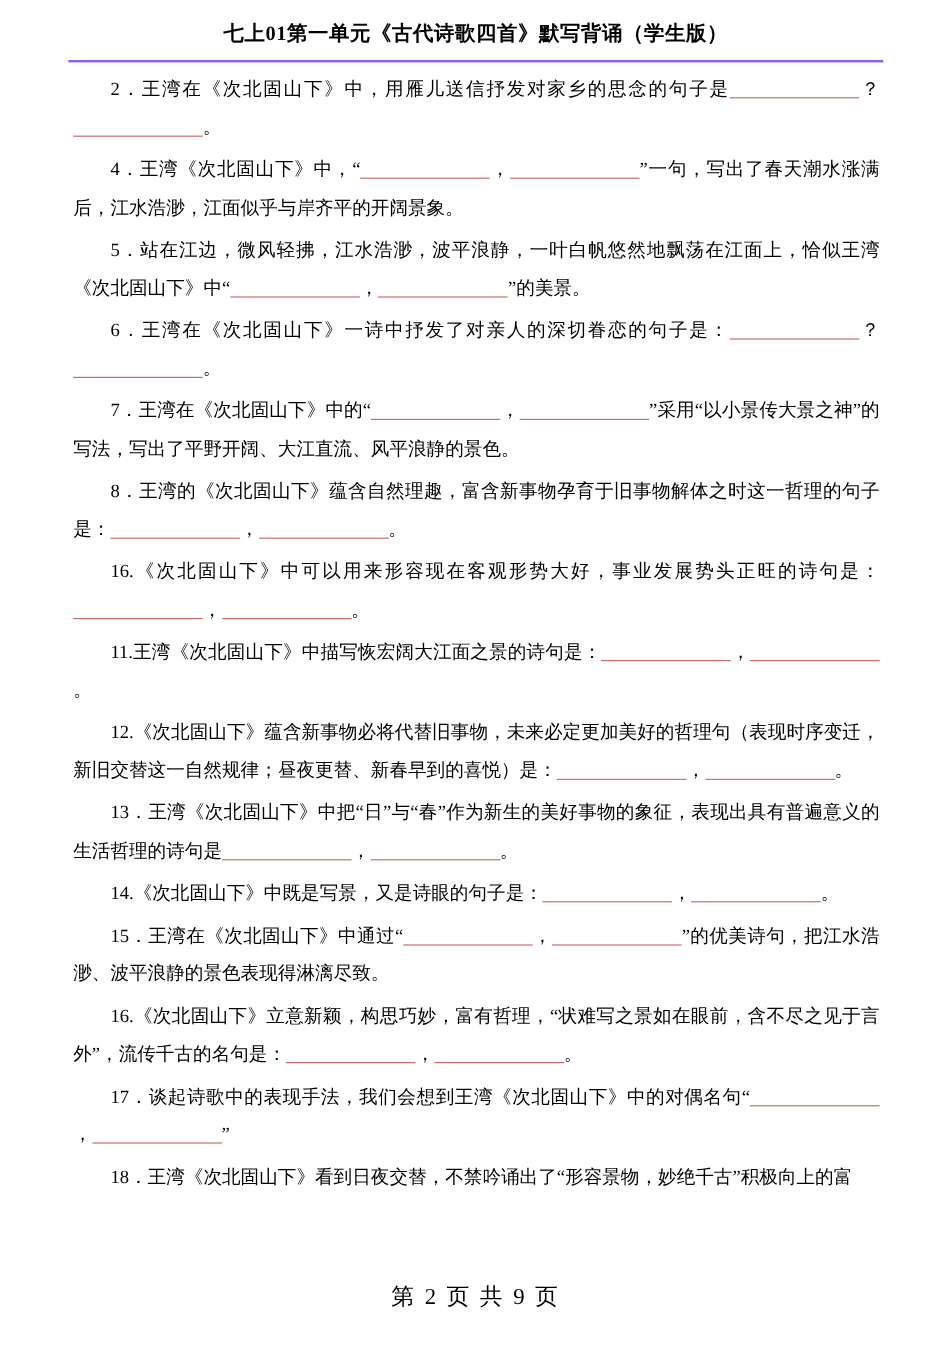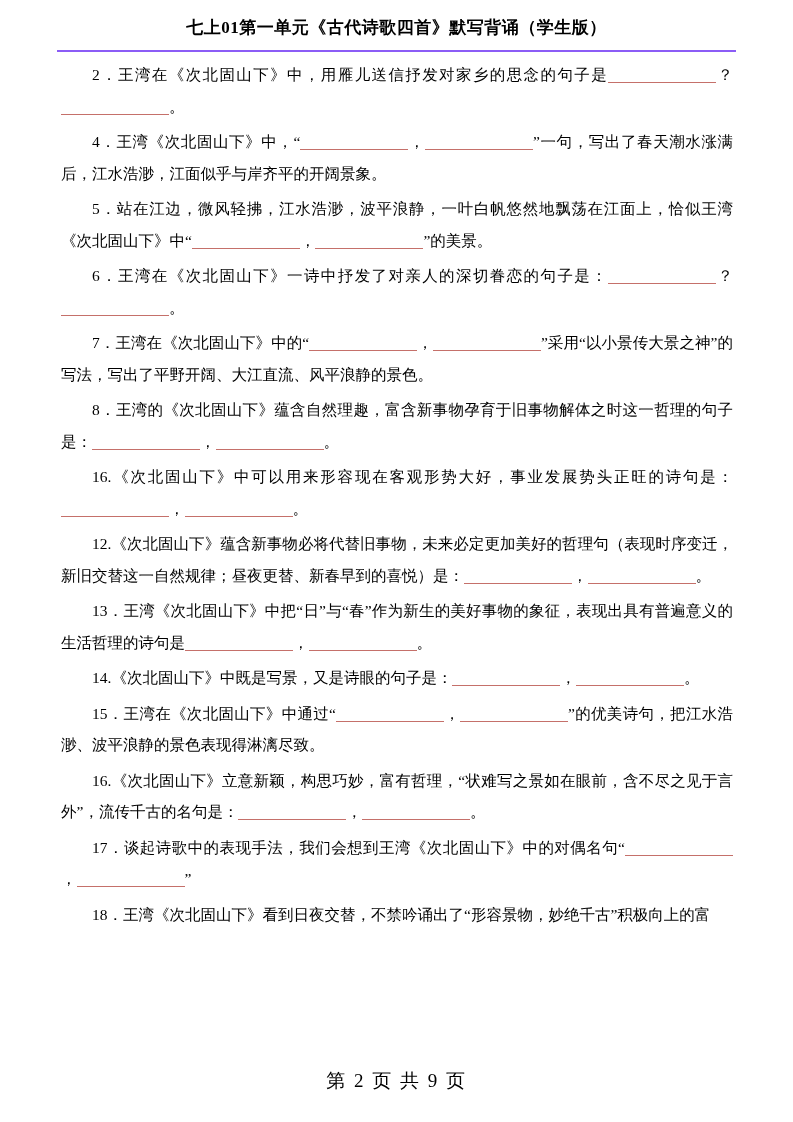--- a/index.html
+++ b/index.html
@@ -67,20 +67,21 @@
   </header>
 
   <main class="doc-body">
       <p class="question"><span class="qnum">2．</span><span>王湾在《次北固山下》中，用雁儿送信抒发对家乡的思念的句子是</span><span class="blank"></span><span>？</span><span class="blank"></span><span>。</span></p>
       <p class="question"><span class="qnum">4．</span><span>王湾《次北固山下》中，“</span><span class="blank"></span><span>，</span><span class="blank"></span><span>”一句，写出了春天潮水涨满后，江水浩渺，江面似乎与岸齐平的开阔景象。</span></p>
       <p class="question"><span class="qnum">5．</span><span>站在江边，微风轻拂，江水浩渺，波平浪静，一叶白帆悠然地飘荡在江面上，恰似王湾《次北固山下》中“</span><span class="blank"></span><span>，</span><span class="blank"></span><span>”的美景。</span></p>
       <p class="question"><span class="qnum">6．</span><span>王湾在《次北固山下》一诗中抒发了对亲人的深切眷恋的句子是：</span><span class="blank"></span><span>？</span><span class="blank"></span><span>。</span></p>
       <p class="question"><span class="qnum">7．</span><span>王湾在《次北固山下》中的“</span><span class="blank"></span><span>，</span><span class="blank"></span><span>”采用“以小景传大景之神”的写法，写出了平野开阔、大江直流、风平浪静的景色。</span></p>
       <p class="question"><span class="qnum">8．</span><span>王湾的《次北固山下》蕴含自然理趣，富含新事物孕育于旧事物解体之时这一哲理的句子是：</span><span class="blank"></span><span>，</span><span class="blank"></span><span>。</span></p>
       <p class="question"><span class="qnum">16.</span><span>《次北固山下》中可以用来形容现在客观形势大好，事业发展势头正旺的诗句是：</span><span class="blank"></span><span>，</span><span class="blank"></span><span>。</span></p>
+      <p class="question"><span class="qnum">11.</span><span>王湾《次北固山下》中描写恢宏阔大江面之景的诗句是：</span><span class="blank"></span><span>，</span><span class="blank"></span><span>。</span></p>
       <p class="question"><span class="qnum">12.</span><span>《次北固山下》蕴含新事物必将代替旧事物，未来必定更加美好的哲理句（表现时序变迁，新旧交替这一自然规律；昼夜更替、新春早到的喜悦）是：</span><span class="blank"></span><span>，</span><span class="blank"></span><span>。</span></p>
       <p class="question"><span class="qnum">13．</span><span>王湾《次北固山下》中把“日”与“春”作为新生的美好事物的象征，表现出具有普遍意义的生活哲理的诗句是</span><span class="blank"></span><span>，</span><span class="blank"></span><span>。</span></p>
       <p class="question"><span class="qnum">14.</span><span>《次北固山下》中既是写景，又是诗眼的句子是：</span><span class="blank"></span><span>，</span><span class="blank"></span><span>。</span></p>
       <p class="question"><span class="qnum">15．</span><span>王湾在《次北固山下》中通过“</span><span class="blank"></span><span>，</span><span class="blank"></span><span>”的优美诗句，把江水浩渺、波平浪静的景色表现得淋漓尽致。</span></p>
       <p class="question"><span class="qnum">16.</span><span>《次北固山下》立意新颖，构思巧妙，富有哲理，“状难写之景如在眼前，含不尽之见于言外”，流传千古的名句是：</span><span class="blank"></span><span>，</span><span class="blank"></span><span>。</span></p>
       <p class="question"><span class="qnum">17．</span><span>谈起诗歌中的表现手法，我们会想到王湾《次北固山下》中的对偶名句“</span><span class="blank"></span><span>，</span><span class="blank"></span><span>”</span></p>
       <p class="question"><span class="qnum">18．</span><span>王湾《次北固山下》看到日夜交替，不禁吟诵出了“形容景物，妙绝千古”积极向上的富</span></p>
     </main>
 
   <footer class="doc-footer">

